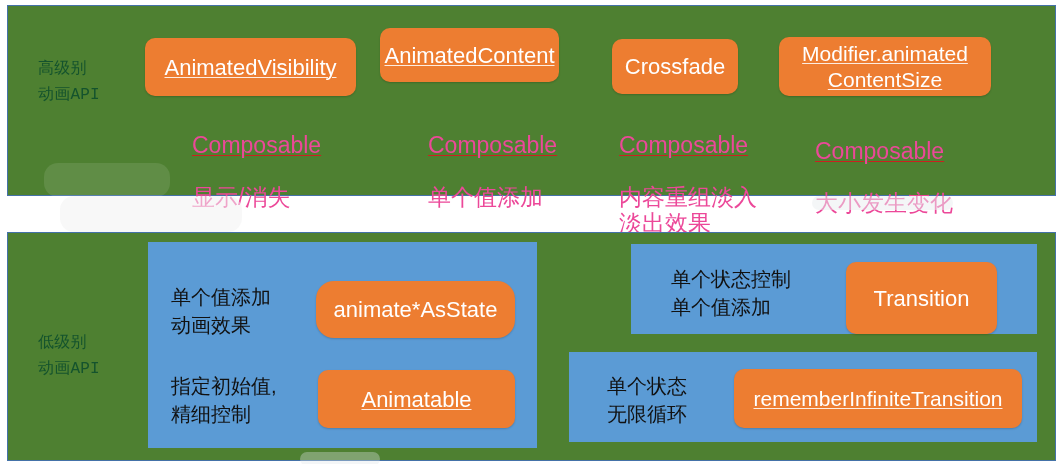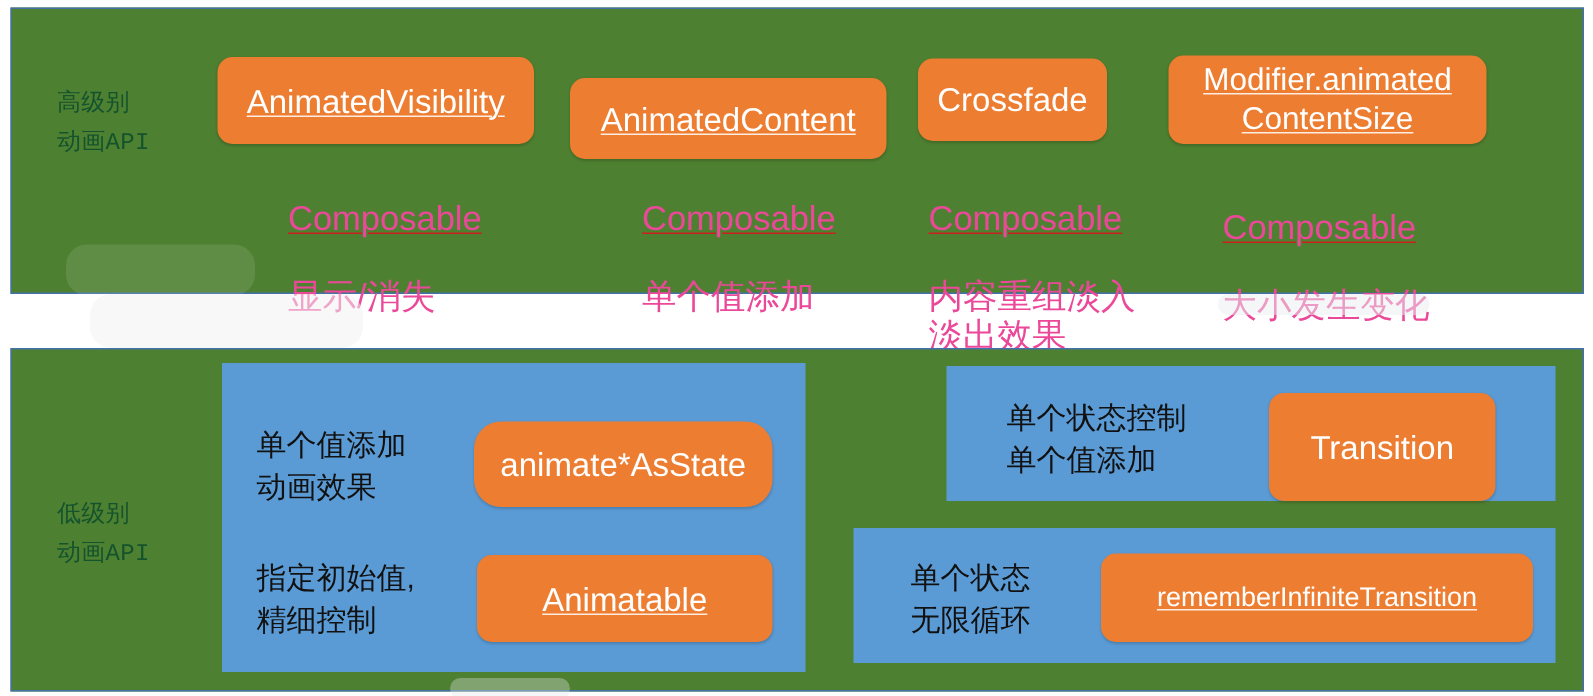--- a/index.html
+++ b/index.html
@@ -63,29 +63,29 @@
   }
   .chip.spell {
     text-decoration: underline;
     text-decoration-color: rgba(255,255,255,0.85);
     text-decoration-thickness: 1px;
     text-underline-offset: 2px;
   }
 
   
   #chip-animatedvisibility { left: 145px; top: 38px;  width: 211px; height: 58px; }
-  #chip-animatedcontent    { left: 380px; top: 52px;  width: 211px; height: 54px; }
+  #chip-animatedcontent    { left: 380px; top: 28px;  width: 179px; height: 54px; }
   #chip-crossfade          { left: 612px; top: 39px;  width: 126px; height: 55px; }
   #chip-modifieranimated   { left: 779px; top: 37px;  width: 212px; height: 59px; font-size: 21px; line-height: 26px; }
 
   
   #chip-animatestate   { left: 316px; top: 281px; width: 199px; height: 57px; border-radius: 18px; }
   #chip-animatable     { left: 318px; top: 370px; width: 197px; height: 58px; }
   #chip-transition     { left: 846px; top: 262px; width: 151px; height: 72px; }
-  #chip-rememberinf    { left: 734px; top: 369px; width: 288px; height: 59px; font-size: 18px; }
+  #chip-rememberinf    { left: 734px; top: 369px; width: 288px; height: 59px; font-size: 21px; }
 
   
   .caption {
     position: absolute;
     color: #ec4899;
     font-size: 23px;
     line-height: 26px;
     white-space: pre-line;
   }
   .caption .api-kind {

